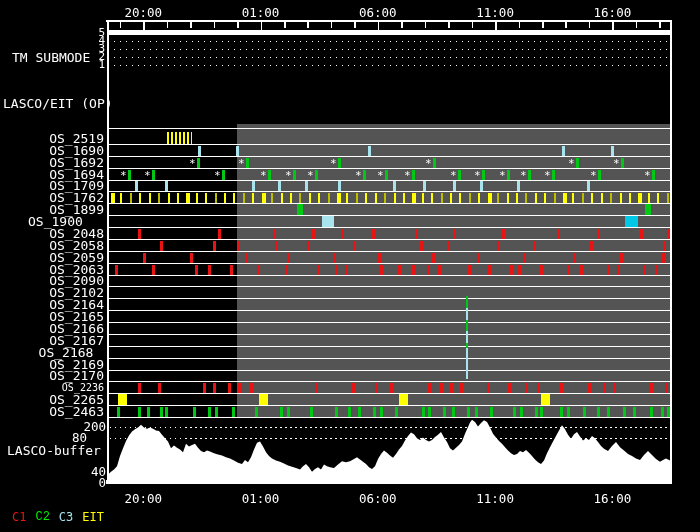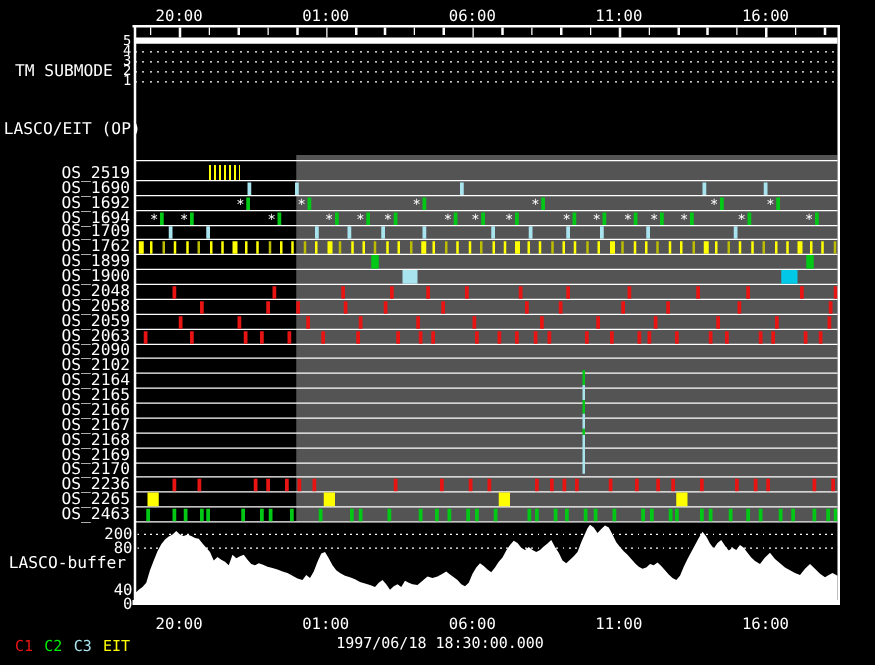--- a/index.html
+++ b/index.html
@@ -12,24 +12,23 @@
   .ts-lbl{left:352px;top:507px;font-size:12px;transform:translateX(-50%);}
   #legend{position:absolute;left:12px;top:510px;font-size:12px;display:flex;gap:9px;}
 </style>
 </head>
 <body>
 
 <div id="stage">
   <div class="lbl tm-lbl">TM SUBMODE</div>
   <div class="lbl op-lbl">LASCO/EIT (OP)</div>
   <div class="lbl buf-lbl">LASCO-buffer</div>
-  <div class="lbl ts-lbl">1997/06/18 18:30:00.000</div>
   <div id="legend">
       <span style="color: rgb(232, 20, 20);">C1</span>
-      <span style="color: rgb(0, 238, 0);">C2</span>
+      <span style="color: rgb(0, 238, 0); font-family: Liberation Mono, monospace;">C2</span>
       <span style="color: rgb(168, 228, 238);">C3</span>
       <span style="color: rgb(255, 255, 0);">EIT</span>
     </div>
 <div style="position: absolute; left: 237px; top: 124px; width: 433px; height: 293px; background: rgb(84, 84, 84);"></div>
     <div style="position: absolute; left: 108px; top: 30px; width: 562px; height: 5px; background: rgb(255, 255, 255);"></div>
     <div style="position: absolute; left: 108px; top: 41px; width: 562px; height: 1px; background: repeating-linear-gradient(90deg, rgb(255, 255, 255) 0px, rgb(255, 255, 255) 1.5px, transparent 1.5px, transparent 6px);"></div>
     <div style="position: absolute; left: 108px; top: 49px; width: 562px; height: 1px; background: repeating-linear-gradient(90deg, rgb(255, 255, 255) 0px, rgb(255, 255, 255) 1.5px, transparent 1.5px, transparent 6px);"></div>
     <div style="position: absolute; left: 108px; top: 57px; width: 562px; height: 1px; background: repeating-linear-gradient(90deg, rgb(255, 255, 255) 0px, rgb(255, 255, 255) 1.5px, transparent 1.5px, transparent 6px);"></div>
     <div style="position: absolute; left: 108px; top: 65px; width: 562px; height: 1px; background: repeating-linear-gradient(90deg, rgb(255, 255, 255) 0px, rgb(255, 255, 255) 1.5px, transparent 1.5px, transparent 6px);"></div>
     <div style="position: absolute; left: 91px; top: 29px; width: 14px; text-align: right; font-size: 11px; line-height: 8px;">5</div>
@@ -209,21 +208,21 @@
     <div style="position: absolute; left: 629px; top: 193.348px; width: 2px; height: 10px; background: rgb(255, 255, 0);"></div>
     <div style="position: absolute; left: 638px; top: 193.348px; width: 4px; height: 10px; background: rgb(255, 255, 0);"></div>
     <div style="position: absolute; left: 648px; top: 193.348px; width: 2px; height: 10px; background: rgb(255, 255, 0);"></div>
     <div style="position: absolute; left: 657px; top: 193.348px; width: 2px; height: 10px; background: rgb(255, 255, 0);"></div>
     <div style="position: absolute; left: 667px; top: 193.348px; width: 2px; height: 10px; background: rgb(188, 188, 0);"></div>
     <div style="position: absolute; left: 108px; top: 215.217px; width: 562px; height: 1px; background: rgb(255, 255, 255);"></div>
     <div style="position: absolute; left: 28px; top: 204.217px; width: 76px; text-align: right; font-size: 13px; line-height: 11px;">OS_1899</div>
     <div style="position: absolute; left: 297px; top: 204.217px; width: 6px; height: 11px; background: rgb(0, 200, 20);"></div>
     <div style="position: absolute; left: 645px; top: 204.217px; width: 6px; height: 11px; background: rgb(0, 200, 20);"></div>
     <div style="position: absolute; left: 108px; top: 227.087px; width: 562px; height: 1px; background: rgb(255, 255, 255);"></div>
-    <div style="position: absolute; left: 28px; top: 216.087px; width: 76px; text-align: right; font-size: 13px; line-height: 11px;">OS_1900</div>
+    <div style="position: absolute; left: 28px; top: 216.087px; width: 76px; font-size: 13px; line-height: 11px;">OS_1900</div>
     <div style="position: absolute; left: 322px; top: 216.087px; width: 12px; height: 11px; background: rgb(168, 228, 238);"></div>
     <div style="position: absolute; left: 625px; top: 216.087px; width: 13px; height: 11px; background: rgb(0, 200, 230);"></div>
     <div style="position: absolute; left: 108px; top: 238.957px; width: 562px; height: 1px; background: rgb(255, 255, 255);"></div>
     <div style="position: absolute; left: 28px; top: 227.957px; width: 76px; text-align: right; font-size: 13px; line-height: 11px;">OS_2048</div>
     <div style="position: absolute; left: 138px; top: 228.957px; width: 3px; height: 10px; background: rgb(232, 20, 20);"></div>
     <div style="position: absolute; left: 218px; top: 228.957px; width: 3px; height: 10px; background: rgb(232, 20, 20);"></div>
     <div style="position: absolute; left: 273px; top: 228.957px; width: 3px; height: 10px; background: rgb(232, 20, 20);"></div>
     <div style="position: absolute; left: 312px; top: 228.957px; width: 3px; height: 10px; background: rgb(232, 20, 20);"></div>
     <div style="position: absolute; left: 341px; top: 228.957px; width: 3px; height: 10px; background: rgb(232, 20, 20);"></div>
     <div style="position: absolute; left: 372px; top: 228.957px; width: 3px; height: 10px; background: rgb(232, 20, 20);"></div>
@@ -296,27 +295,27 @@
     <div style="position: absolute; left: 28px; top: 287.304px; width: 76px; text-align: right; font-size: 13px; line-height: 11px;">OS_2102</div>
     <div style="position: absolute; left: 108px; top: 310.174px; width: 562px; height: 1px; background: rgb(255, 255, 255);"></div>
     <div style="position: absolute; left: 28px; top: 299.174px; width: 76px; text-align: right; font-size: 13px; line-height: 11px;">OS_2164</div>
     <div style="position: absolute; left: 108px; top: 322.043px; width: 562px; height: 1px; background: rgb(255, 255, 255);"></div>
     <div style="position: absolute; left: 28px; top: 311.043px; width: 76px; text-align: right; font-size: 13px; line-height: 11px;">OS_2165</div>
     <div style="position: absolute; left: 108px; top: 333.913px; width: 562px; height: 1px; background: rgb(255, 255, 255);"></div>
     <div style="position: absolute; left: 28px; top: 322.913px; width: 76px; text-align: right; font-size: 13px; line-height: 11px;">OS_2166</div>
     <div style="position: absolute; left: 108px; top: 345.783px; width: 562px; height: 1px; background: rgb(255, 255, 255);"></div>
     <div style="position: absolute; left: 28px; top: 334.783px; width: 76px; text-align: right; font-size: 13px; line-height: 11px;">OS_2167</div>
     <div style="position: absolute; left: 108px; top: 357.652px; width: 562px; height: 1px; background: rgb(255, 255, 255);"></div>
-    <div style="position: absolute; left: 28px; top: 346.652px; width: 76px; text-align: right; font-size: 13px; line-height: 11px;">OS_2168</div>
+    <div style="position: absolute; left: 28px; top: 346.652px; width: 76px; text-align: center; font-size: 13px; line-height: 11px;">OS_2168</div>
     <div style="position: absolute; left: 108px; top: 369.522px; width: 562px; height: 1px; background: rgb(255, 255, 255);"></div>
     <div style="position: absolute; left: 28px; top: 358.522px; width: 76px; text-align: right; font-size: 13px; line-height: 11px;">OS_2169</div>
     <div style="position: absolute; left: 108px; top: 381.391px; width: 562px; height: 1px; background: rgb(255, 255, 255);"></div>
     <div style="position: absolute; left: 28px; top: 370.391px; width: 76px; text-align: right; font-size: 13px; line-height: 11px;">OS_2170</div>
     <div style="position: absolute; left: 108px; top: 393.261px; width: 562px; height: 1px; background: rgb(255, 255, 255);"></div>
-    <div style="position: absolute; left: 28px; top: 382.261px; width: 76px; text-align: right; font-size: 13px; line-height: 11px;">OS_2236</div>
+    <div style="position: absolute; left: 28px; top: 382.261px; width: 76px; text-align: right; font-size: 10px; line-height: 11px;">OS_2236</div>
     <div style="position: absolute; left: 138px; top: 383.261px; width: 3px; height: 10px; background: rgb(232, 20, 20);"></div>
     <div style="position: absolute; left: 158px; top: 383.261px; width: 3px; height: 10px; background: rgb(232, 20, 20);"></div>
     <div style="position: absolute; left: 203px; top: 383.261px; width: 3px; height: 10px; background: rgb(232, 20, 20);"></div>
     <div style="position: absolute; left: 213px; top: 383.261px; width: 3px; height: 10px; background: rgb(232, 20, 20);"></div>
     <div style="position: absolute; left: 228px; top: 383.261px; width: 3px; height: 10px; background: rgb(232, 20, 20);"></div>
     <div style="position: absolute; left: 238px; top: 383.261px; width: 3px; height: 10px; background: rgb(232, 20, 20);"></div>
     <div style="position: absolute; left: 250px; top: 383.261px; width: 3px; height: 10px; background: rgb(232, 20, 20);"></div>
     <div style="position: absolute; left: 315px; top: 383.261px; width: 3px; height: 10px; background: rgb(232, 20, 20);"></div>
     <div style="position: absolute; left: 352px; top: 383.261px; width: 3px; height: 10px; background: rgb(232, 20, 20);"></div>
     <div style="position: absolute; left: 375px; top: 383.261px; width: 3px; height: 10px; background: rgb(232, 20, 20);"></div>
@@ -383,20 +382,20 @@
     <div style="position: absolute; left: 650px; top: 407px; width: 3px; height: 10px; background: rgb(0, 200, 20);"></div>
     <div style="position: absolute; left: 661px; top: 407px; width: 3px; height: 10px; background: rgb(0, 200, 20);"></div>
     <div style="position: absolute; left: 667px; top: 407px; width: 3px; height: 10px; background: rgb(0, 200, 20);"></div>
     <div style="position: absolute; left: 466px; top: 296px; width: 2px; height: 12px; background: rgb(0, 200, 20);"></div>
     <div style="position: absolute; left: 466px; top: 308px; width: 2px; height: 12px; background: rgb(168, 228, 238);"></div>
     <div style="position: absolute; left: 466px; top: 320px; width: 2px; height: 11px; background: rgb(0, 200, 20);"></div>
     <div style="position: absolute; left: 466px; top: 331px; width: 2px; height: 12px; background: rgb(168, 228, 238);"></div>
     <div style="position: absolute; left: 466px; top: 343px; width: 2px; height: 5px; background: rgb(0, 200, 20);"></div>
     <div style="position: absolute; left: 466px; top: 348px; width: 2px; height: 31px; background: rgb(168, 228, 238);"></div>
     <div style="position: absolute; left: 72px; top: 421px; width: 34px; text-align: right; font-size: 12.5px; line-height: 12px;">200</div>
-    <div style="position: absolute; left: 72px; top: 432.2px; width: 34px; text-align: right; font-size: 12.5px; line-height: 12px;">80</div>
+    <div style="position: absolute; left: 72px; top: 432.2px; width: 34px; text-align: left; font-size: 12.5px; line-height: 12px;">80</div>
     <div style="position: absolute; left: 72px; top: 465.8px; width: 34px; text-align: right; font-size: 12.5px; line-height: 12px;">40</div>
     <div style="position: absolute; left: 72px; top: 477px; width: 34px; text-align: right; font-size: 12.5px; line-height: 12px;">0</div>
     <div style="position: absolute; left: 106px; top: 20px; width: 566px; height: 2px; background: rgb(255, 255, 255);"></div>
     <div style="position: absolute; left: 107px; top: 20px; width: 2px; height: 464px; background: rgb(255, 255, 255);"></div>
     <div style="position: absolute; left: 670px; top: 20px; width: 2px; height: 464px; background: rgb(255, 255, 255);"></div>
     <div style="position: absolute; left: 106px; top: 480px; width: 566px; height: 4px; background: rgb(255, 255, 255);"></div>
   </div>
 
 </body></html>

